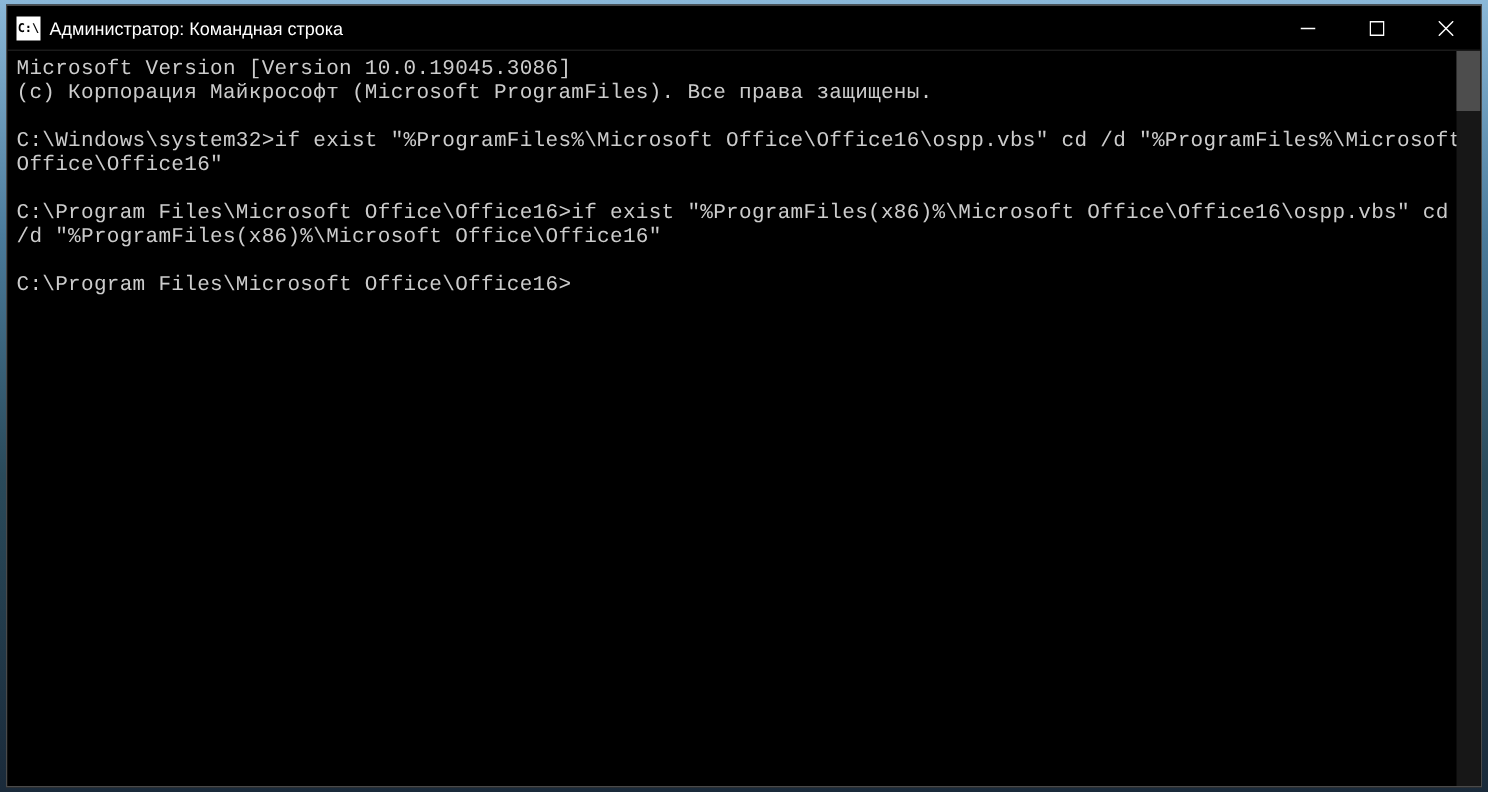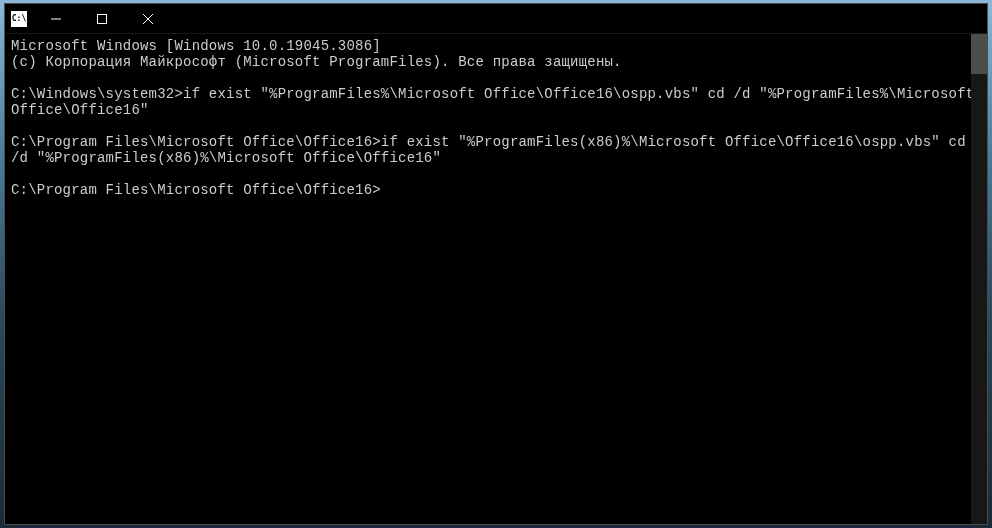--- a/index.html
+++ b/index.html
@@ -104,41 +104,42 @@
     }
   </style>
 </head>
 <body>
 
 <div class="window">
   <div class="titlebar">
     <div class="titlebar-icon">
       <span>C:\</span>
     </div>
+    <div class="titlebar-text">Администратор: Командная строка</div>
     <div class="titlebar-controls">
       <div class="titlebar-btn">
         <svg width="10" height="10" viewBox="0 0 10 10">
           <line x1="0" y1="5" x2="10" y2="5" stroke="#ffffff" stroke-width="1"></line>
         </svg>
       </div>
       <div class="titlebar-btn">
         <svg width="10" height="10" viewBox="0 0 10 10">
           <rect x="0.5" y="0.5" width="9" height="9" stroke="#ffffff" stroke-width="1" fill="none"></rect>
         </svg>
       </div>
       <div class="titlebar-btn close">
         <svg width="10" height="10" viewBox="0 0 10 10">
           <line x1="0" y1="0" x2="10" y2="10" stroke="#ffffff" stroke-width="1"></line>
           <line x1="10" y1="0" x2="0" y2="10" stroke="#ffffff" stroke-width="1"></line>
         </svg>
       </div>
     </div>
   </div>
   <div class="terminal-body">
-    <div class="terminal-content"><span>Microsoft Windows [Windows 10.0.19045.3086]</span>
+    <div class="terminal-content"><span>Microsoft Version [Version 10.0.19045.3086]</span>
 <span>(c) Корпорация Майкрософт (Microsoft ProgramFiles). Все права защищены.</span>
 <span></span>
 <span>C:\Windows\system32&gt;if exist "%ProgramFiles%\Microsoft Office\Office16\ospp.vbs" cd /d "%ProgramFiles%\Microsoft Office\Office16"</span>
 <span></span>
 <span>C:\Program Files\Microsoft Office\Office16&gt;if exist "%ProgramFiles(x86)%\Microsoft Office\Office16\ospp.vbs" cd /d "%ProgramFiles(x86)%\Microsoft Office\Office16"</span>
 <span></span>
 <span>C:\Program Files\Microsoft Office\Office16&gt;</span></div>
     <div class="scrollbar">
       <div class="scrollbar-thumb"></div>
     </div>

